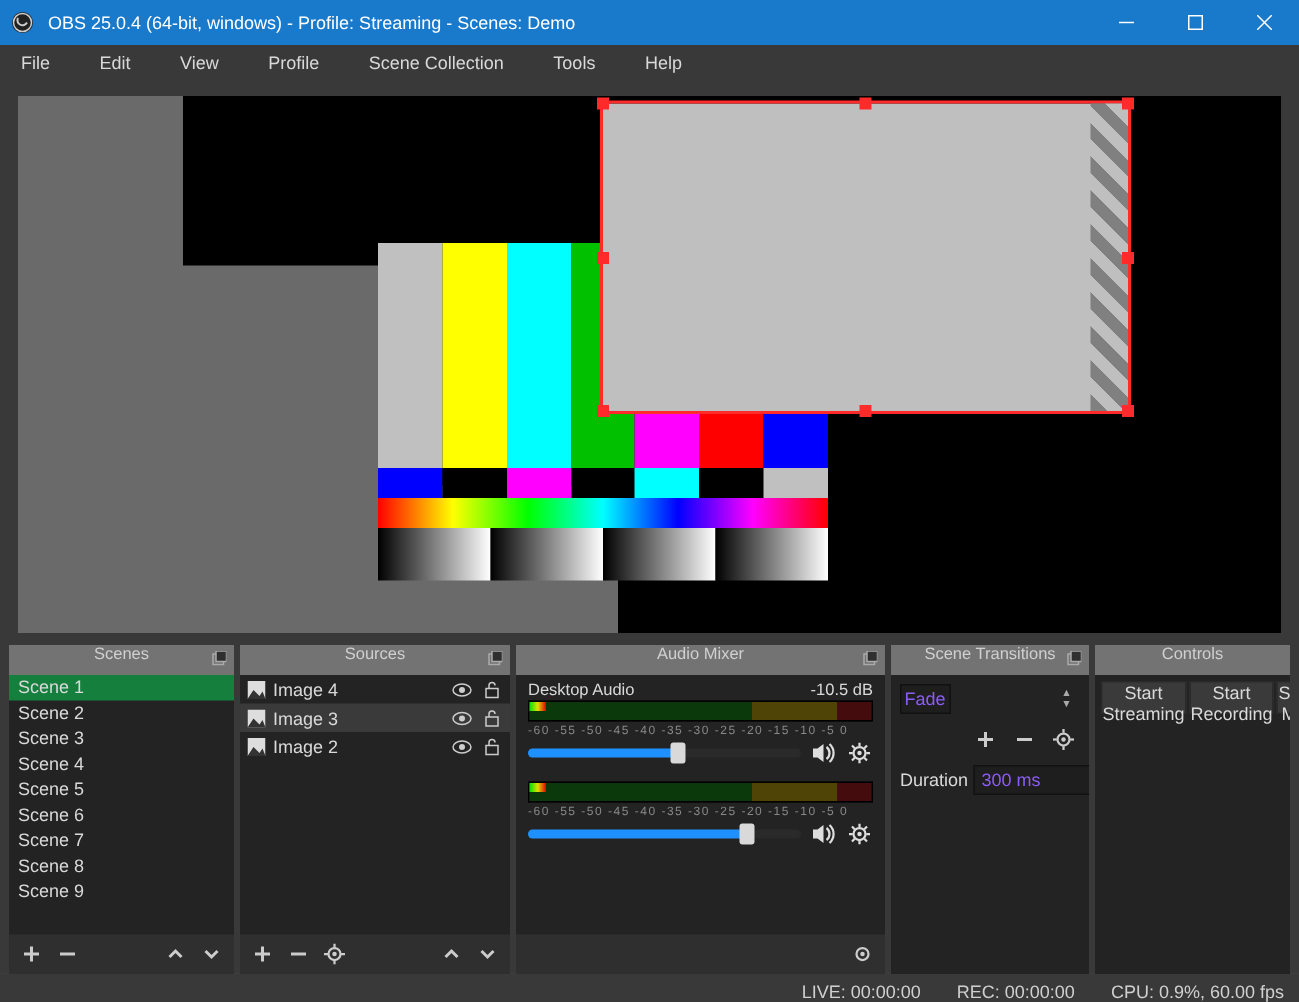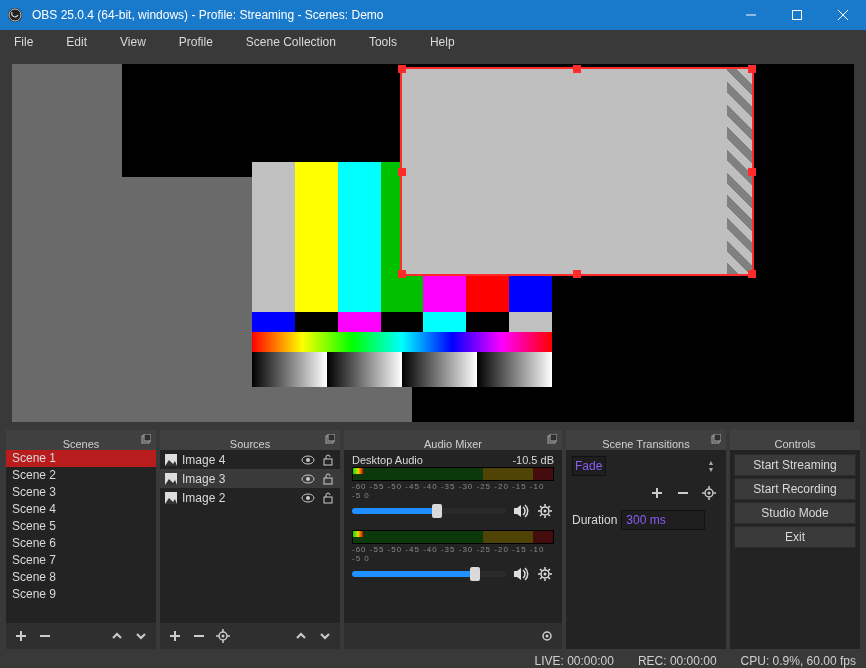--- a/index.html
+++ b/index.html
@@ -33,35 +33,35 @@
 .image2 .bars-mid { height: 20px; display:flex; }
 .image2 .bars-mid div { flex:1; }
 .image2 .bars-bot { height: 20px; display:flex; }
 .image2 .bars-bot .rb { flex:1; background: linear-gradient(to right,#f00,#ff0,#0f0,#0ff,#00f,#f0f,#f00); }
 .image2 .bars-bw { height: 35px; display:flex; }
 .image2 .bars-bw div { flex:1; background: linear-gradient(to right, #000, #fff); }
 
 
 .panels { display: flex; background: #393939; padding: 6px 6px 0 6px; gap: 4px; height: 225px; }
 .panel { background: #232323; display:flex; flex-direction:column; position:relative; }
-.panel-header { background: #404040; height: 20px; font-size: 11px; display:flex; align-items:flex-end; justify-content:center; color:#d0d0d0; position:relative; }
+.panel-header { background: #737373; height: 20px; font-size: 11px; display:flex; align-items:flex-start; justify-content:center; color:#d0d0d0; position:relative; }
 .panel-header .pop { position:absolute; right:3px; top:2px; width:14px; height:14px; display:flex; align-items:center; justify-content:center; }
 .panel-body { flex:1; overflow:auto; background: #232323; }
 .panel-toolbar { height: 26px; background: #2f2f2f; display:flex; align-items:center; padding: 0 4px; gap:2px; }
 .tool-btn { width:22px; height:22px; display:flex; align-items:center; justify-content:center; color:#d0d0d0; }
 
 .panel.scenes { width: 150px; }
 .panel.sources { width: 180px; }
 .panel.mixer { flex:1; }
-.panel.transitions { width: 160px; }
+.panel.transitions { width: 132px; }
 .panel.controls { width: 130px; }
 
 .scene-list, .source-list { list-style:none; }
 .scene-list li { padding: 1px 6px; height:17px; line-height:15px; font-size:12px; cursor:default; }
-.scene-list li.selected { background:#b91c1c; }
+.scene-list li.selected { background:#15803d; }
 .source-list li { display:flex; align-items:center; padding: 1px 4px; height:19px; gap:4px; font-size:12px; }
 .source-list li.selected { background:#3a3a3a; }
 .source-list .src-icon { width:14px; height:14px; display:flex; align-items:center; justify-content:center; }
 .source-list .src-label { flex:1; }
 .source-list .src-eye, .source-list .src-lock { width:16px; display:flex; align-items:center; justify-content:center; }
 
 
 .mixer-body { padding: 4px 8px; }
 .mixer-ch { margin-bottom: 10px; }
 .mixer-ch .mx-top { display:flex; justify-content:space-between; font-size:11px; margin-bottom:1px; }
@@ -79,21 +79,21 @@
 .transitions .body { padding: 6px; }
 .transitions .row { display:flex; align-items:center; gap:4px; margin-bottom:6px; }
 .transitions select, .transitions input { background:#1e1e1e; color:#8b5cf6; border:1px solid #111; height:20px; font-size:12px; }
 .transitions select { flex:1; padding:0 2px; appearance:none; position:relative; }
 .transitions .select-wrap { flex:1; position:relative; }
 .transitions .select-wrap .arrows { position:absolute; right:2px; top:1px; bottom:1px; width:14px; display:flex; flex-direction:column; justify-content:center; align-items:center; pointer-events:none; font-size:7px; line-height:7px; color:#aaa; }
 .transitions input { width: 84px; padding:0 4px; }
 .transitions .lbl { font-size:12px; }
 
 
-.controls .body { padding: 4px; display:flex; flex-direction:column; gap:2px; }
+.controls .body { padding: 4px; display:flex; flex-direction:row; gap:2px; }
 .controls button { background:#3a3a3a; border:1px solid #2a2a2a; color:#d9d9d9; height:22px; font-size:12px; cursor:default; }
 
 
 .statusbar { height: 23px; background:#393939; display:flex; align-items:center; justify-content:flex-end; padding: 0 10px; gap: 24px; font-size:12px; color:#d0d0d0; }
 
 .sep { flex:1; }
 
 svg { display:block; }
 
 .panels ::-webkit-scrollbar { width:0; height:0; }

